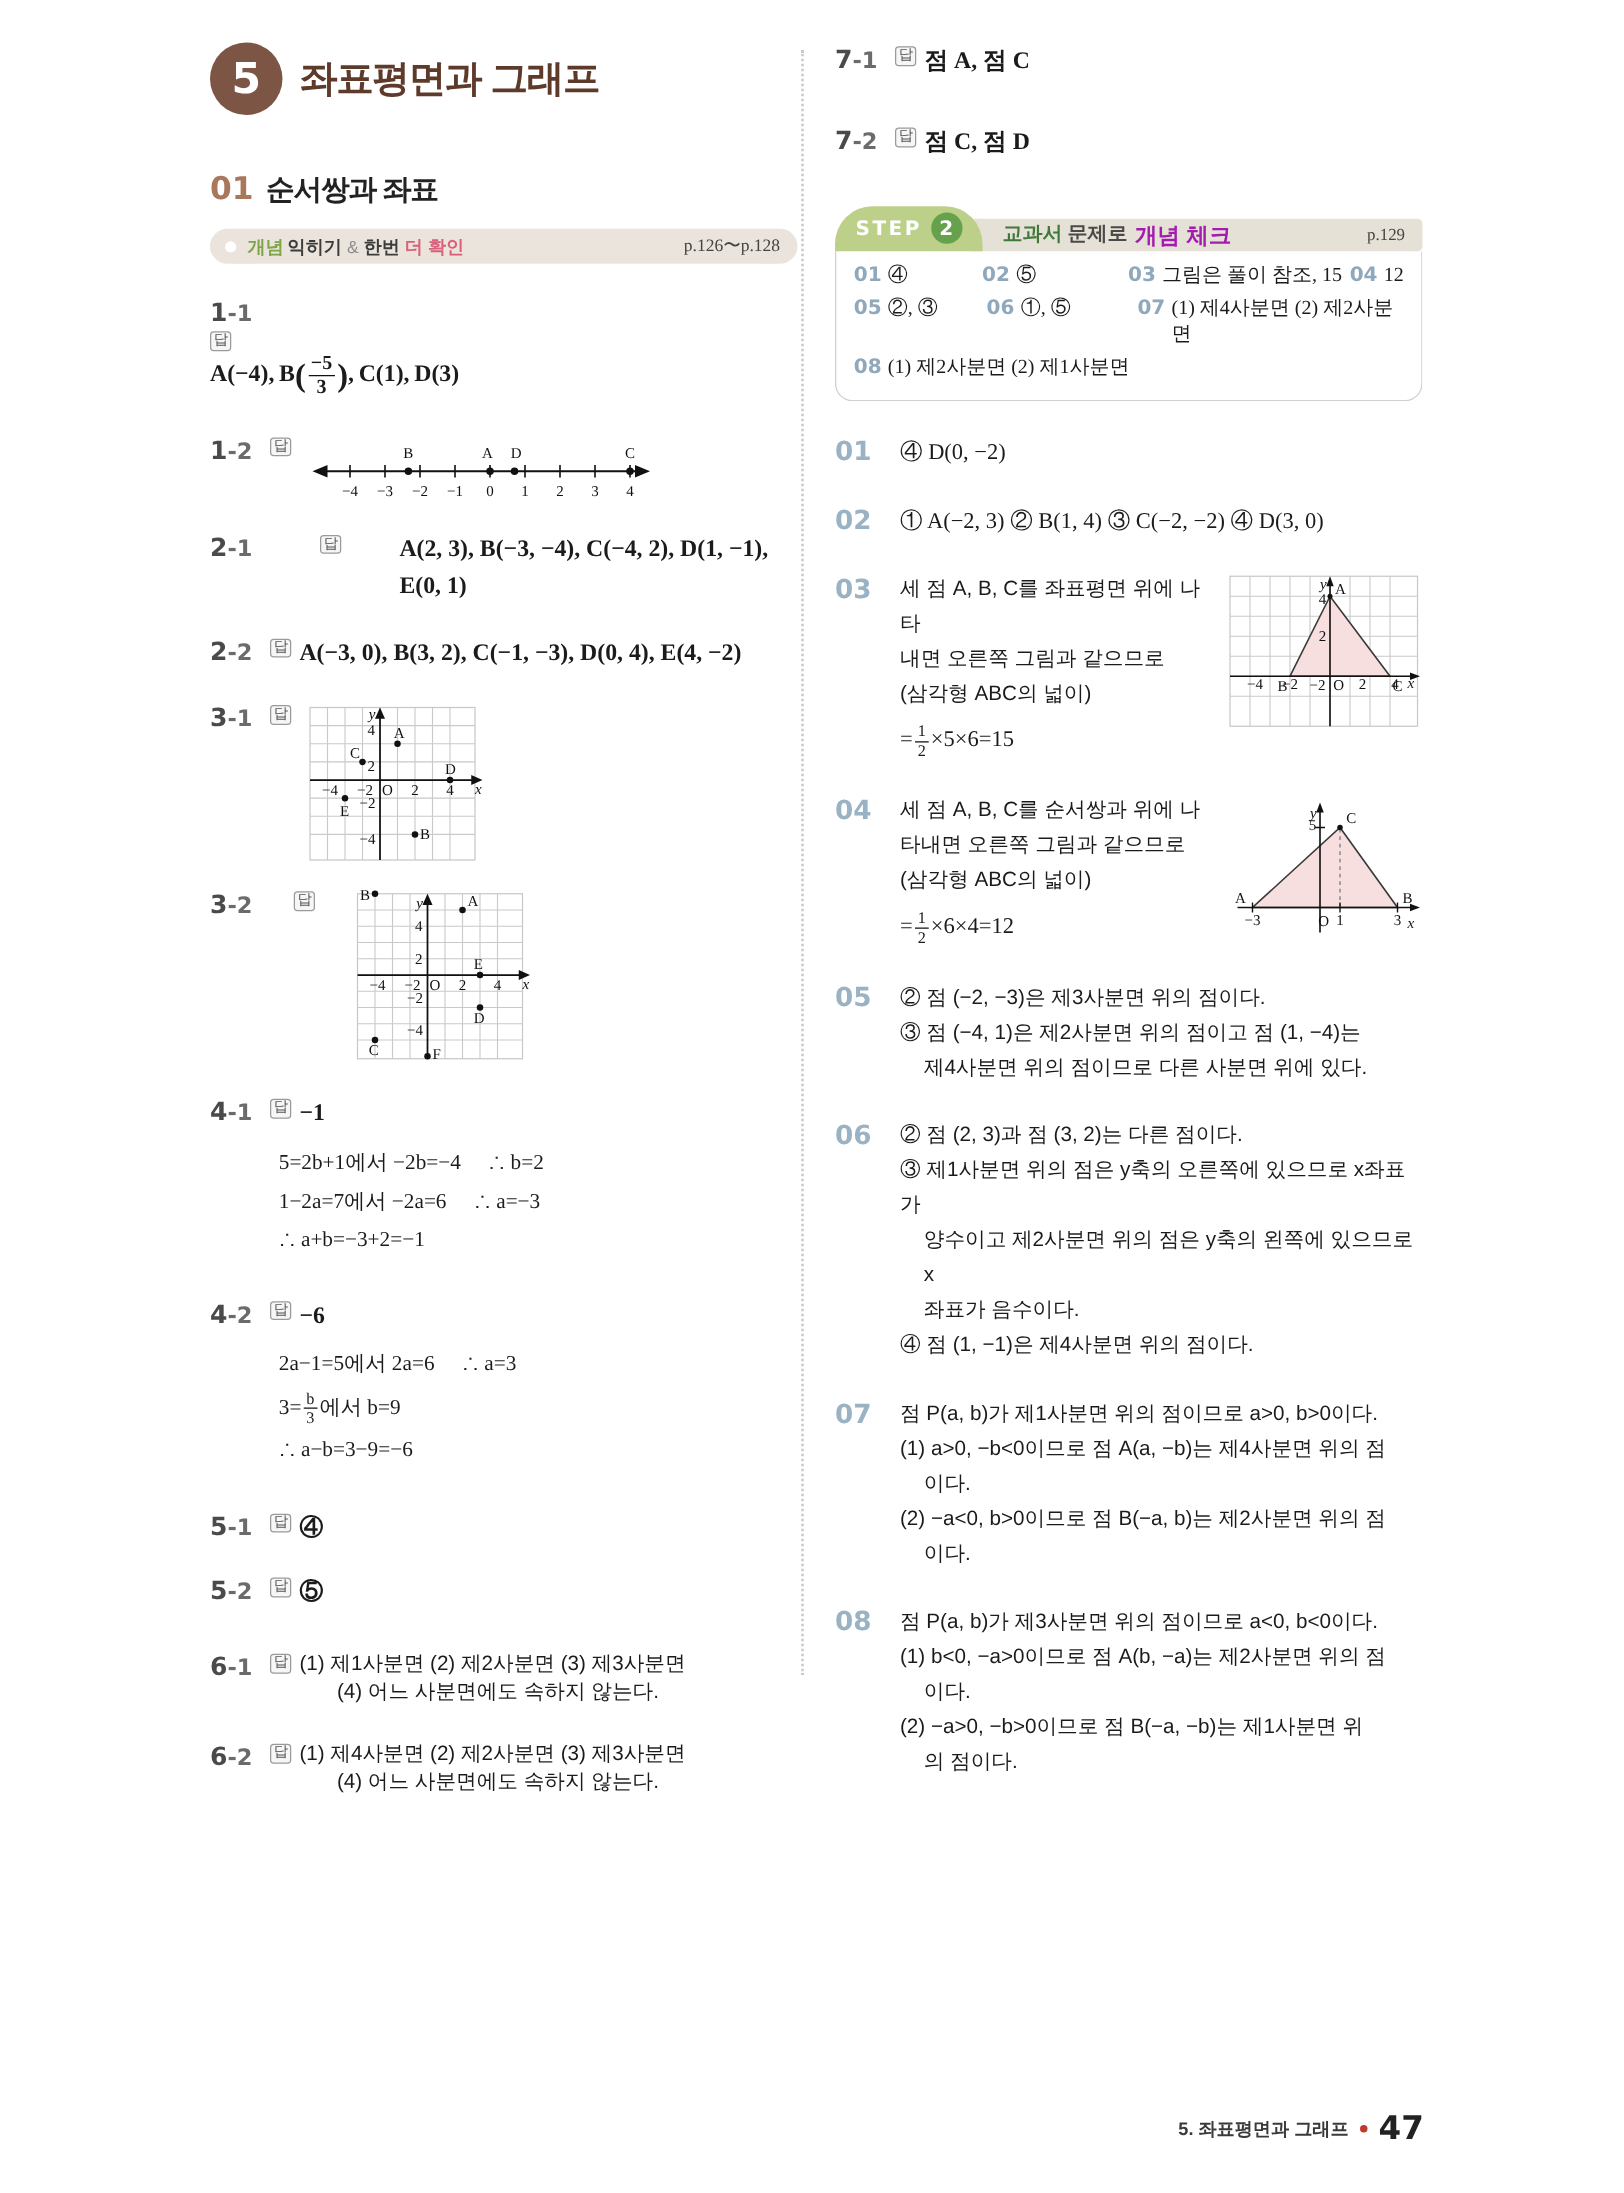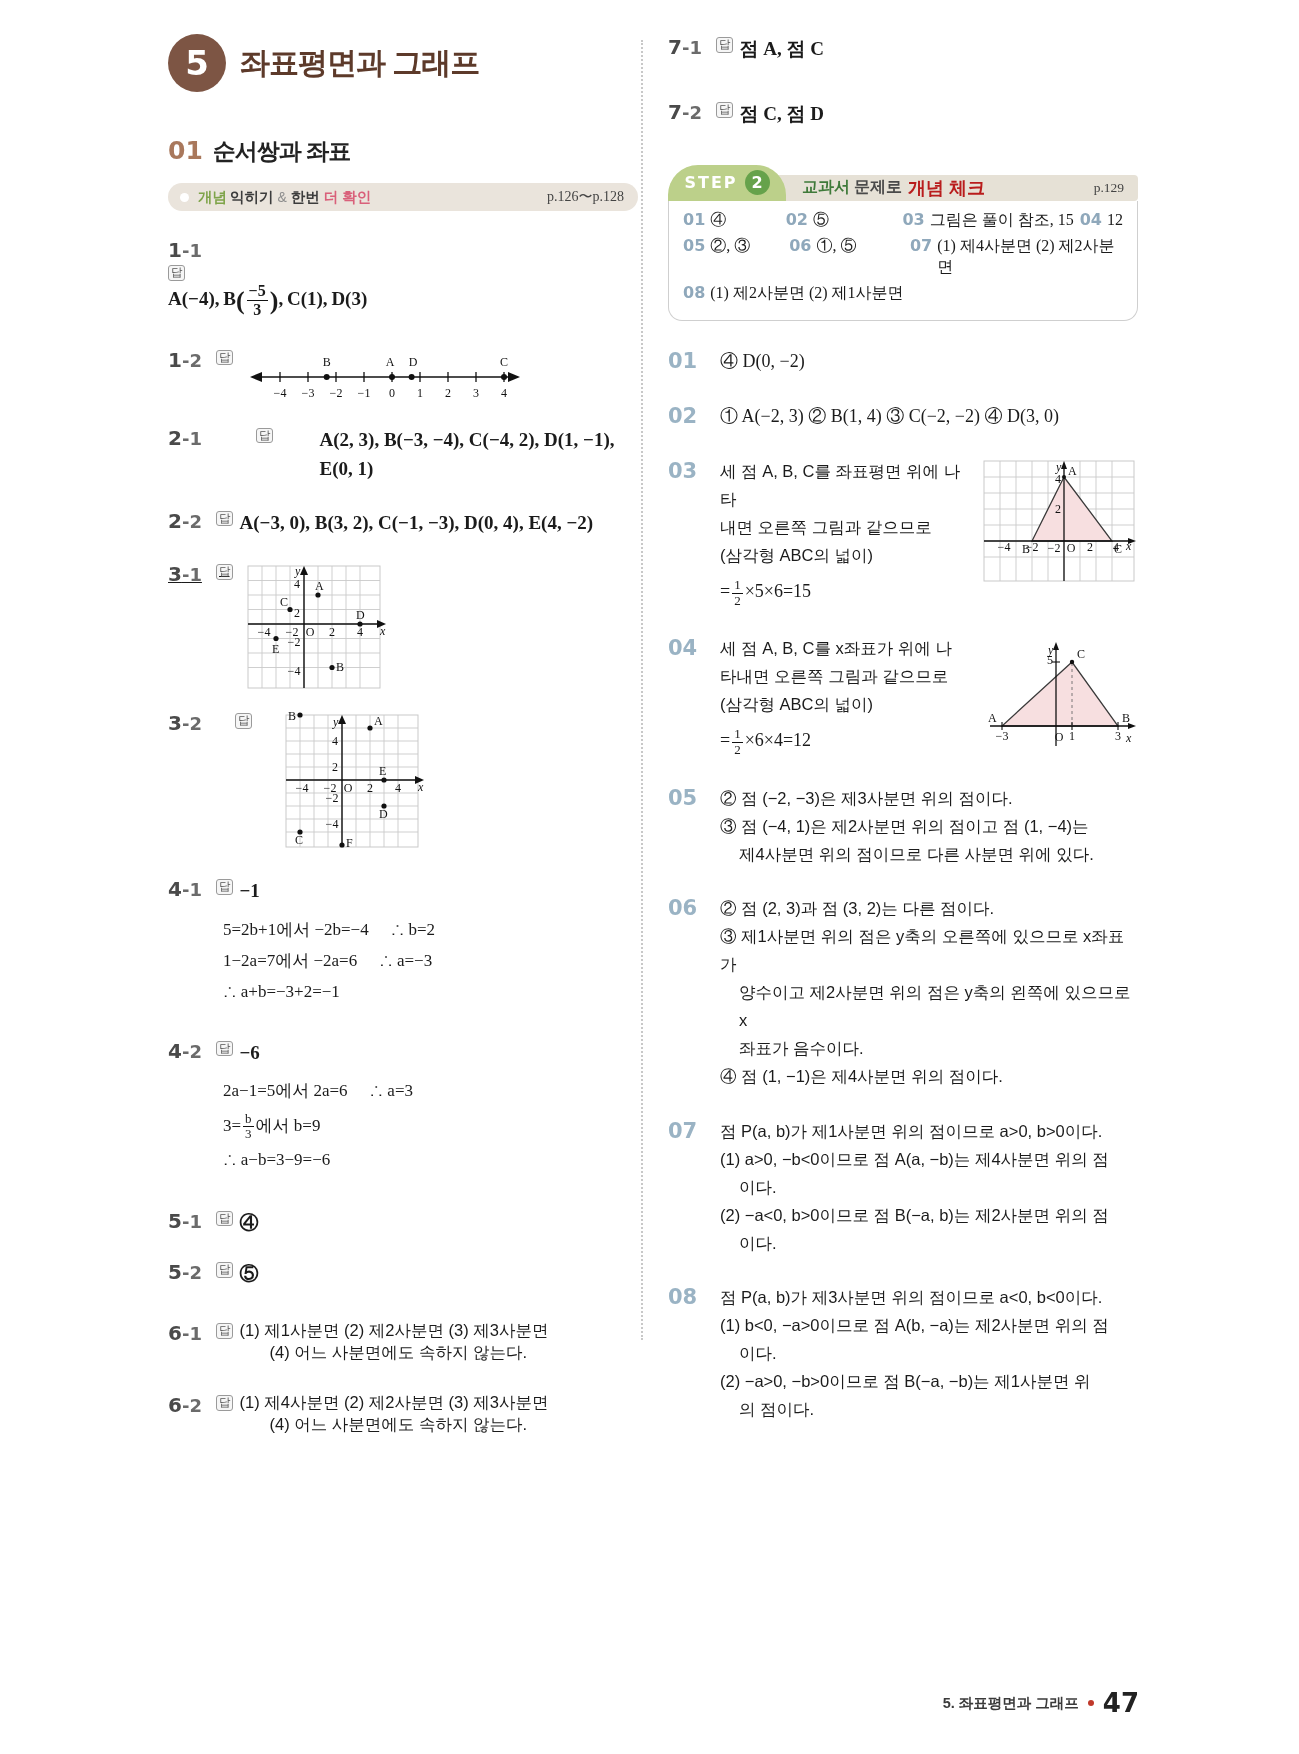--- a/index.html
+++ b/index.html
@@ -84,21 +84,21 @@
              font-family:"DejaVu Sans",sans-serif;}
   .step-circle{width:25px;height:25px;border-radius:50%;background:#66a24b;color:#fff;
     font-size:16px;font-weight:bold;display:flex;align-items:center;justify-content:center;
     font-family:"DejaVu Sans",sans-serif;}
   .step-strip{
     position:absolute;left:110px;right:0;top:10px;height:26px;background:#e6e1d6;
     display:flex;align-items:center;padding-left:24px;border-radius:0 4px 4px 0;
   }
   .strip-a{color:#3f7a3a;font-weight:bold;font-size:16px;}
   .strip-b{color:#4a4a4a;font-weight:bold;font-size:16px;margin-left:4px;}
-  .strip-c{color:#b91c1c;font-weight:bold;font-size:18px;margin-left:6px;}
+  .strip-c{color:#a21caf;font-weight:bold;font-size:18px;margin-left:6px;}
   .strip-page{margin-left:auto;margin-right:14px;font-size:13.5px;color:#444;
               font-family:"Liberation Serif",serif;font-weight:normal;}
   .step-body{
     border:1.6px solid #cfcfcf;border-top:none;border-radius:0 0 14px 14px;
     padding:9px 14px 11px 14px;
   }
   .sum-row{display:flex;margin-bottom:5px;}
   .sum-cell{display:flex;align-items:baseline;font-family:"Liberation Serif",serif;font-size:16px;}
   .sum-cell .n{font-family:"DejaVu Sans",sans-serif;font-weight:bold;color:#8fa8bb;
                font-size:16px;margin-right:5px;}
@@ -210,21 +210,21 @@
       <span class="dap">답</span>
       <span class="item-body bold">A(2, 3), B(−3, −4), C(−4, 2), D(1, −1), E(0, 1)</span>
     </div>
 
     <div class="item" style="margin-bottom:24px;">
       <span class="item-num"><b>2</b><span>-2</span></span>
       <span class="dap">답</span>
       <span class="item-body bold">A(−3, 0), B(3, 2), C(−1, −3), D(0, 4), E(4, −2)</span>
     </div>
 
-    <div class="item" style="margin-bottom:14px;text-decoration:underline;">
+    <div class="item" style="margin-bottom:14px;">
       <span class="item-num"><b>3</b><span>-1</span></span>
       <span class="dap">답</span>
       <span>
         <svg width="148" height="135" viewBox="0 0 148 135">
           <rect x="8" y="5" width="132" height="122" fill="#fff" stroke="#c9c9c9" stroke-width="1"></rect>
           <g stroke="#c9c9c9" stroke-width="0.9">
             <line x1="8" y1="19.5" x2="140" y2="19.5"></line>
               <line x1="8" y1="34" x2="140" y2="34"></line>
             <line x1="8" y1="48.5" x2="140" y2="48.5"></line>
               <line x1="8" y1="63" x2="140" y2="63"></line>
@@ -529,21 +529,21 @@
               </g>
           </svg>
         </div>
       </div>
     </div>
 
     <div class="sol">
       <span class="sol-num">04</span>
       <div class="sol-flex" style="flex:1;">
         <div class="sol-txt sol-ko">
-          <div>세 점 A, B, C를 x좌표가 위에 나</div>
+          <div>세 점 A, B, C를 순서쌍과 위에 나</div>
           <div>타내면 오른쪽 그림과 같으므로</div>
           <div>(삼각형 ABC의 넓이)</div>
           <div style="font-family:'Liberation Serif',serif;font-size:18px;margin-top:7px;">
             <span>=</span><span class="frac"><span class="num">1</span><span class="den">2</span></span><span>×6×4=12</span>
           </div>
         </div>
         <div>
           <svg width="152" height="124" viewBox="0 0 152 124">
             <polygon points="16,92 132,92 86,28" fill="#f7dfe0" stroke="#3a3a3a" stroke-width="1.3"></polygon>
             <line x1="4" y1="92" x2="146" y2="92" stroke="#111" stroke-width="1.3"></line>

